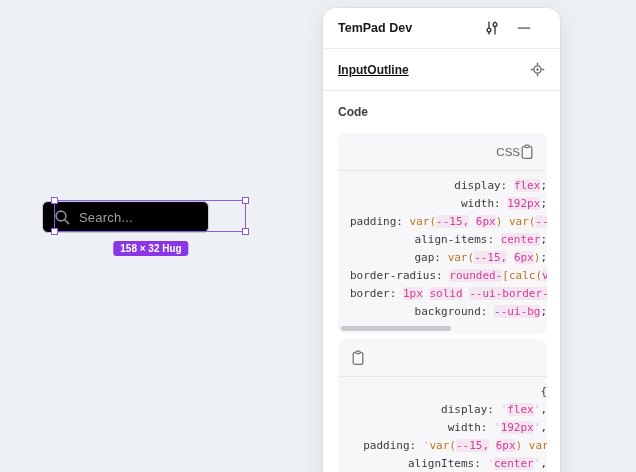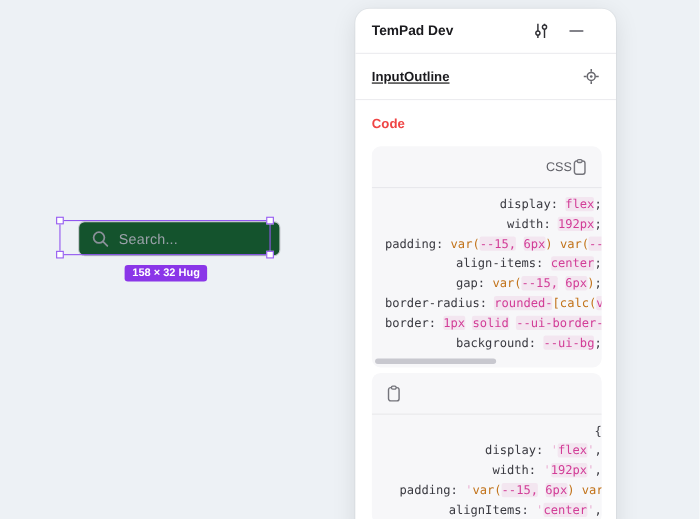--- a/index.html
+++ b/index.html
@@ -2,22 +2,22 @@
 <html style="--sel: #9257f0; --badge: #8a36e8; --canvas-bg: #edf1f5; --pink: #d23d97; --orange: #c2731a; --quote: #eab0d3;"><head>
 <meta charset="utf-8">
 <style>
   * { margin:0; padding:0; box-sizing:border-box; }
   html,body { width:636px; height:472px; overflow:hidden; }
   body { font-family:"Liberation Sans", sans-serif; }
 
   .stage { position:relative; width:636px; height:472px; overflow:hidden; background:var(--canvas-bg,#edf1f5); }
 
   
-  .search-input { position:absolute; left:71px; top:201px; width:184px; height:32px;
-    background:#14532d; border:1px solid #c9ccd1; border-radius:6px;
+  .search-input { position:absolute; left:42px; top:201px; width:167px; height:32px;
+    background:#000000; border:1px solid #c9ccd1; border-radius:6px;
     display:flex; align-items:center; gap:8px; padding-left:11px; }
   .search-input .ph { font-size:13px; color:#9aa1a9; letter-spacing:.2px; }
 
   .sel-rect { position:absolute; left:54px; top:200px; width:192px; height:32px;
     border:1px solid var(--sel,#9257f0); pointer-events:none; }
   .handle { position:absolute; width:7px; height:7px; background:#fff;
     border:1px solid var(--sel,#9257f0); }
   .h-tl { left:-4px; top:-4px; } .h-tr { right:-4px; top:-4px; }
   .h-bl { left:-4px; bottom:-4px; } .h-br { right:-4px; bottom:-4px; }
 
@@ -35,21 +35,21 @@
     padding:0 29px 0 15px; border-bottom:1px solid #ececef; }
   .p-title { flex:1; font-size:12.5px; font-weight:700; color:#1a1a1e; }
   .hd-icons { display:flex; align-items:center; gap:17px; }
   .icon-btn { display:flex; align-items:center; justify-content:center; cursor:pointer; }
 
   .comp-row { height:42px; display:flex; align-items:center;
     padding:0 15px; border-bottom:1px solid #ececef;text-decoration:underline; }
   .comp-name { flex:1; font-size:12px; font-weight:700; color:#1a1a1e; }
 
   .section-row { height:42px; display:flex; align-items:center; padding:0 15px; }
-  .section-label { font-size:12px; font-weight:700; color:#ef4444; }
+  .section-label { font-size:12px; font-weight:700; color:#404040; }
 
   .card { margin:0 13px 5px 15px; width:209px; background:#f7f7f9;
     border-radius:8px; overflow:hidden;text-align:right; }
   .card-header { height:38px; display:flex; align-items:center;
     padding:0 13px; border-bottom:1px solid #e8e8ec; }
   .card-label { flex:1; font-size:11.5px; color:#606168; }
 
   .code { padding:6px 0 3px 12px; font-family:"DejaVu Sans Mono", monospace;
     font-size:11px; line-height:18px; white-space:pre; overflow:hidden; width:100%; }
   .code-line { height:18px; white-space:pre; }

